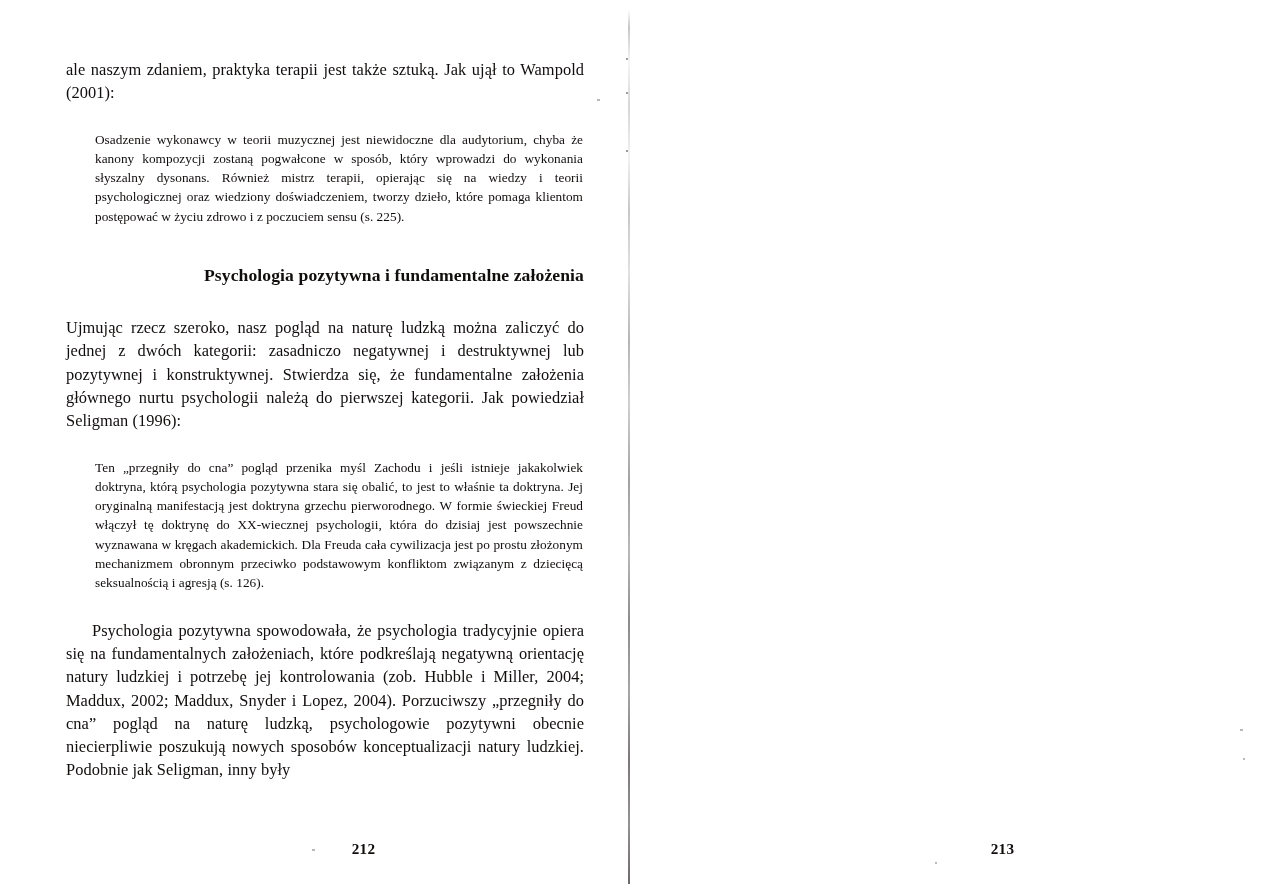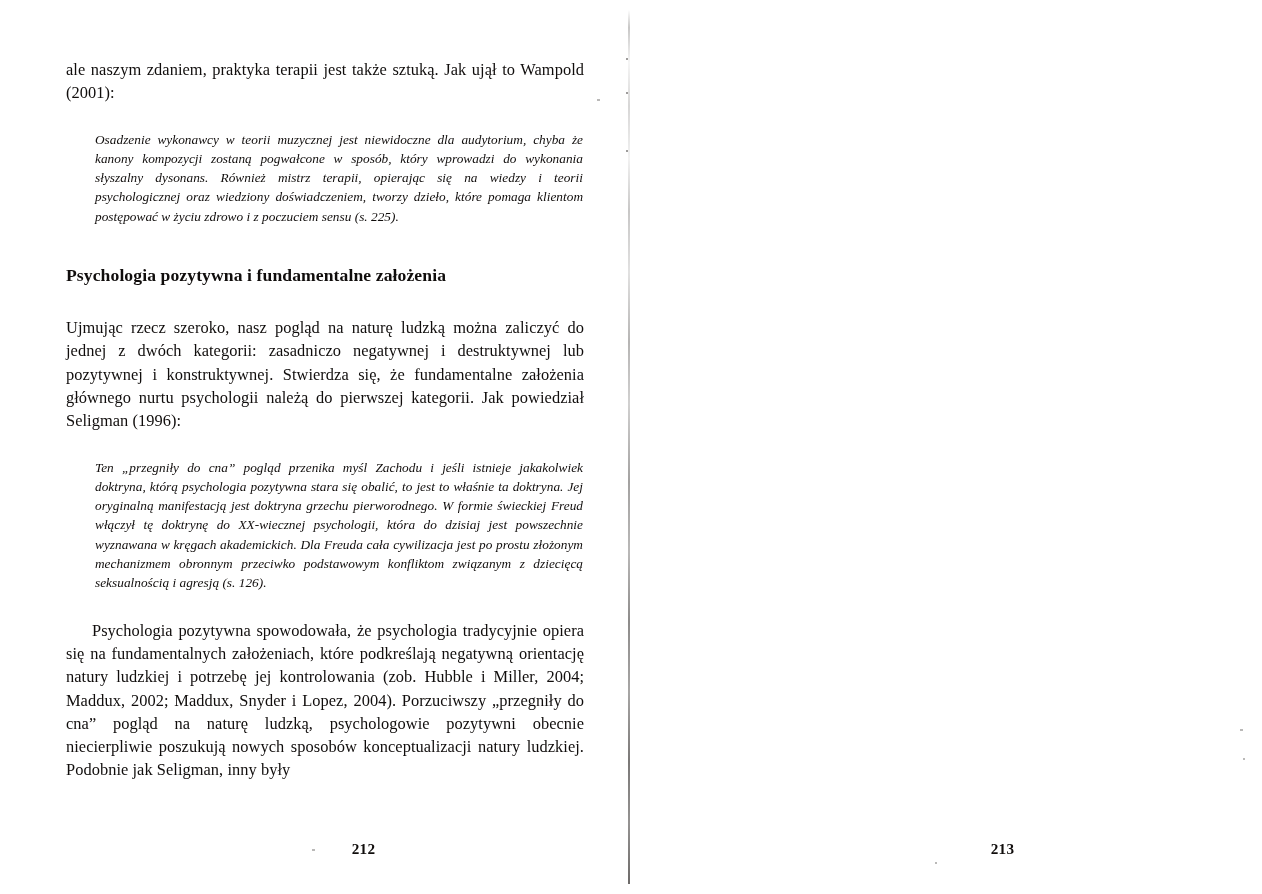--- a/index.html
+++ b/index.html
@@ -90,29 +90,29 @@
   .indent { text-indent: 26px; }
   .gap-after-sm { margin-bottom: 12px; }
 
   
   .quote {
     font-size: 13.3px;
     line-height: 19.3px;
     letter-spacing: 0.02px;
     text-align: justify;
   }
-  .page-left .quote  { margin-left: 29px; margin-right: 1px; font-style: italic; }
+  .page-left .quote  { margin-left: 29px; margin-right: 1px; }
   .quote-top { margin-top: 25px; }
   .quote-bot { margin-bottom: 26px; }
 
   
   .heading {
     font-size: 17.6px;
     font-weight: bold;
-    text-align: left;
+    text-align: right;
     letter-spacing: 0.1px;
     margin: 39px 0 30px 0;
   }
 
   .folio {
     position: absolute;
     bottom: 36px;
     font-size: 15.2px;
     font-weight: bold;
     width: 100%;

